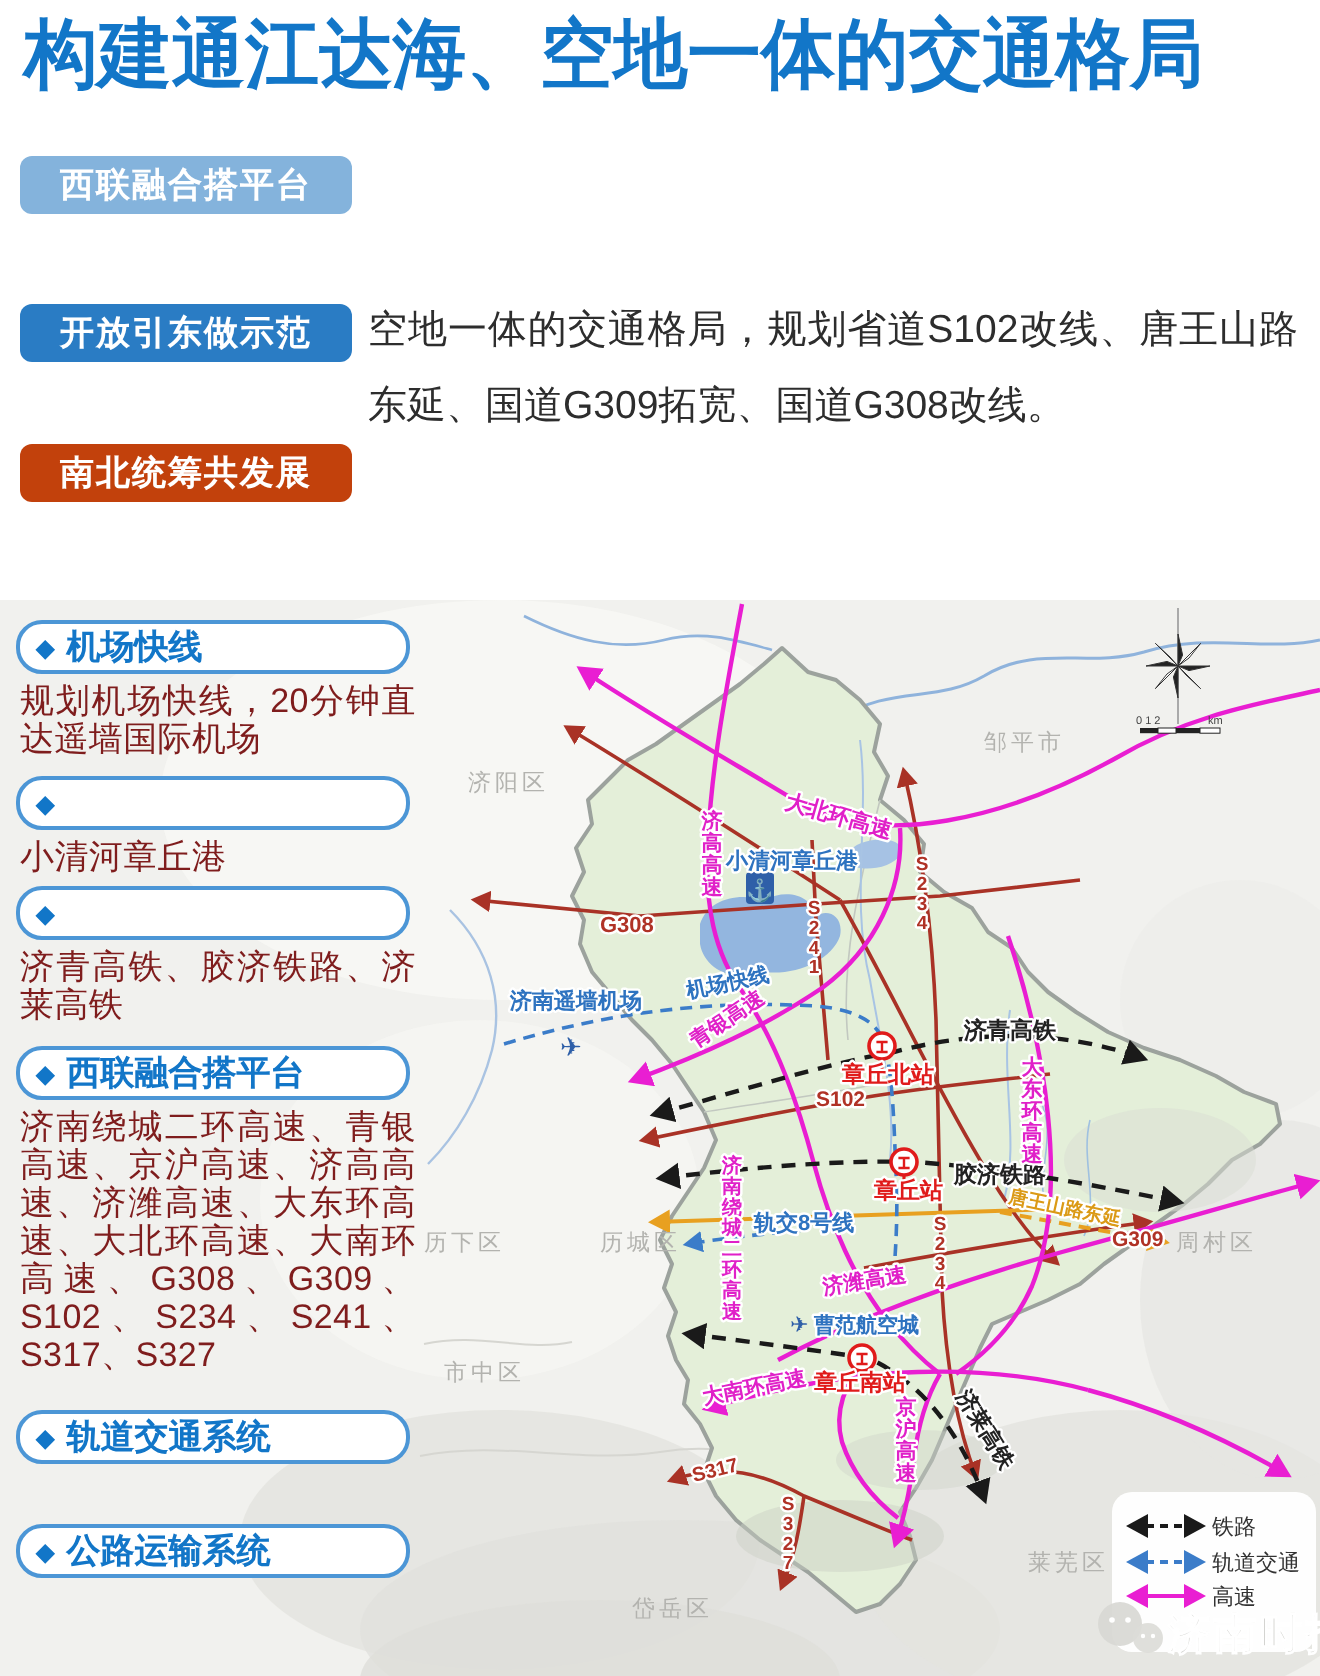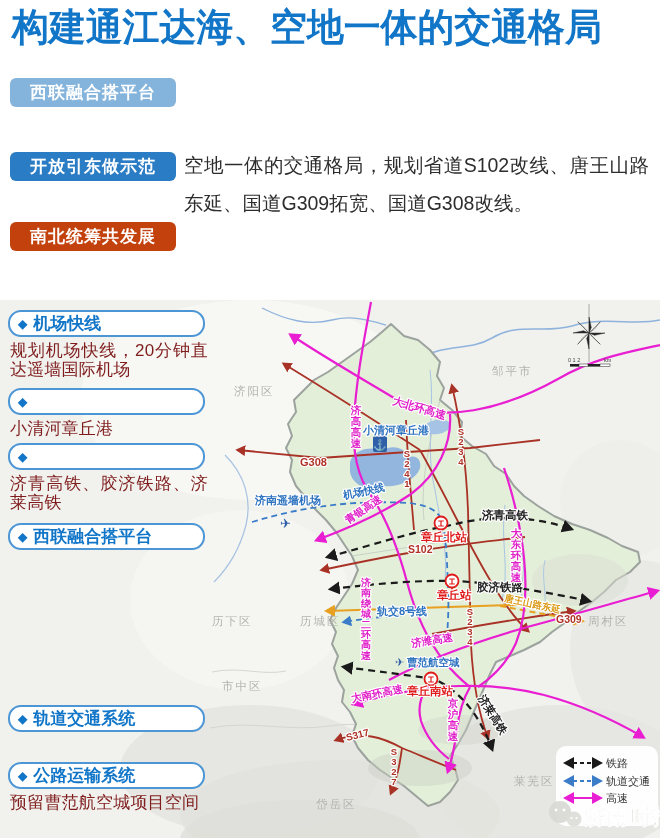--- a/index.html
+++ b/index.html
@@ -261,26 +261,26 @@
 
     <div class="sbh" style="top:143px">
         <span class="dia">◆</span>
       </div>
     <div class="sbb" style="top:174px">济青高铁、胶济铁路、济莱高铁</div>
 
     <div class="sbh" style="top:223px">
         <span class="dia">◆</span>
         <span>西联融合搭平台</span>
       </div>
+    <div class="sbb" style="top:254px">济南绕城二环高速、青银高速、京沪高速、济高高速、济潍高速、大东环高速、大北环高速、大南环高速、G308、G309、S102、S234、S241、S317、S327</div>
 
     <div class="sbh" style="top:405px">
         <span class="dia">◆</span>
         <span>轨道交通系统</span>
       </div>
 
     <div class="sbh" style="top:462px">
         <span class="dia">◆</span>
         <span>公路运输系统</span>
       </div>
-    <div class="sbb" style="top:493px">预留曹范航空城项目空间</div>
   </div>
 
 </div>
 
 </body></html>

